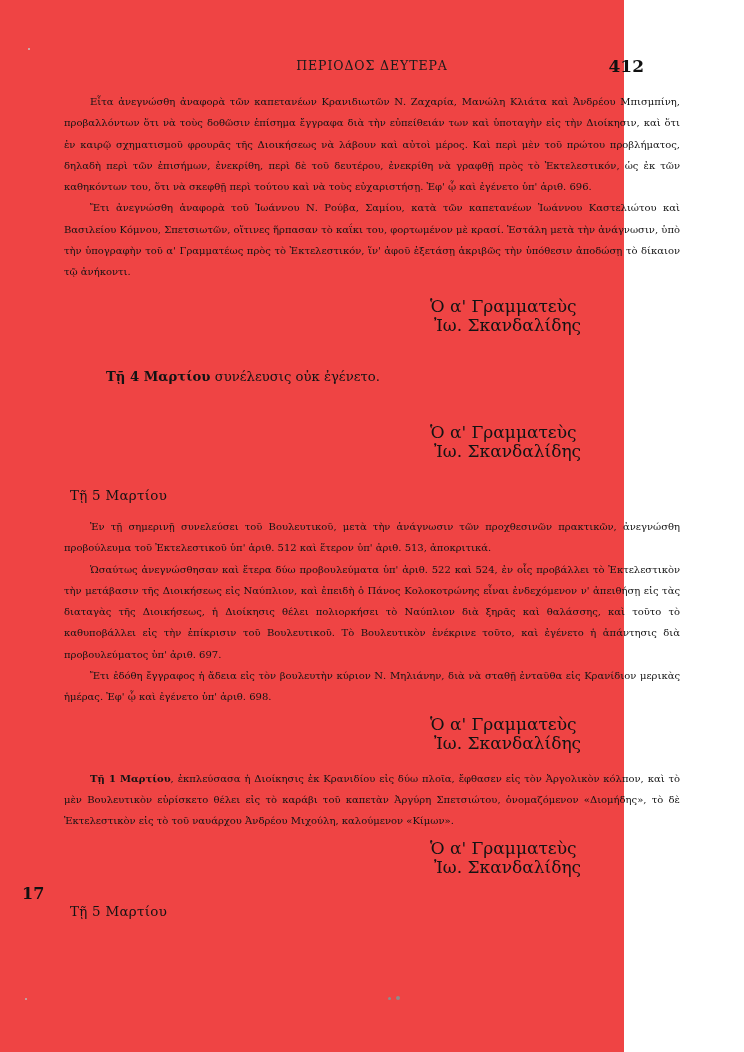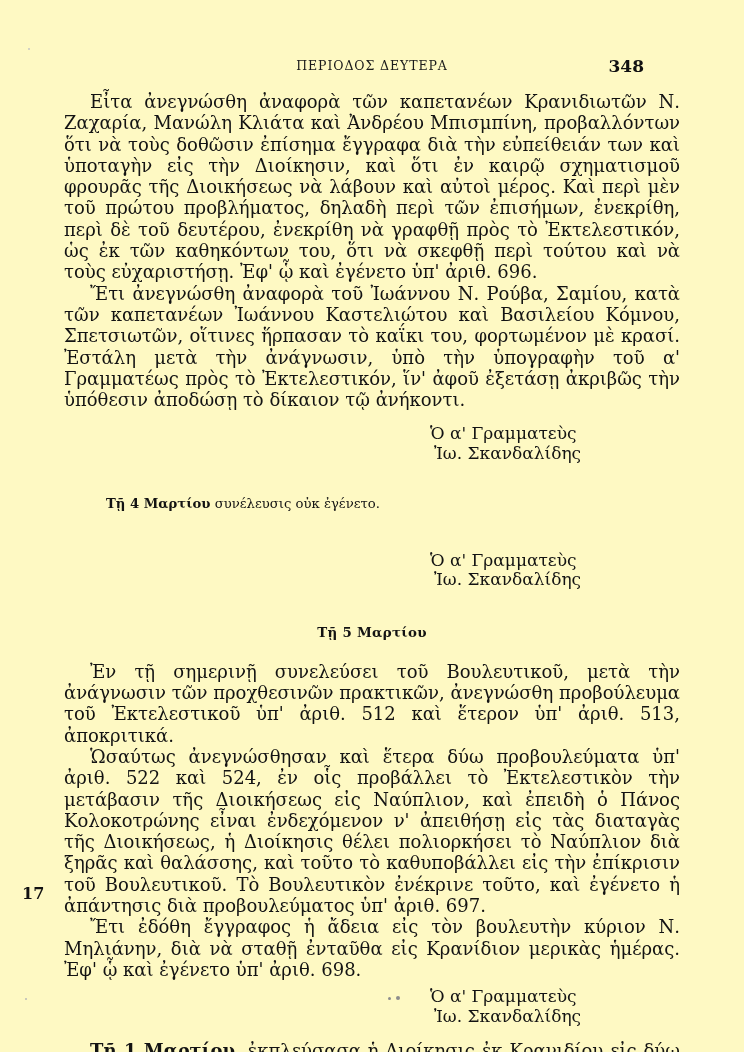--- a/index.html
+++ b/index.html
@@ -12,23 +12,23 @@
     height: 1052px;
     position: relative;
     font-family: "DejaVu Serif", "Liberation Serif", serif;
     color: #131313;
     overflow: hidden;
   }
 
   .page {
     position: absolute;
     top: 0; left: 0;
-    width: 744px;
+    width: 624px;
     height: 1052px;
-    background: #fef9c3;
+    background: #ef4444;
   }
 
   .content {
     position: absolute;
     left: 64px;
     top: 58px;
     width: 616px;
   }
 
   
@@ -51,38 +51,38 @@
     top: -2px;
     font-size: 17px;
     font-weight: bold;
     color: #111;
   }
 
   
   .para {
     text-align: justify;
     text-justify: inter-word;
-    font-size: 18px;
+    font-size: 10px;
     line-height: 21.3px;
     margin: 0;
     text-indent: 26px;
     hyphens: none;
   }
 
   .gap-s { height: 7px; }
   .gap-m { height: 14px; }
   .gap-l { height: 20px; }
 
   
   .date-heading {
-    text-align: center;
+    text-align: left;
     font-size: 13.4px;
-    font-weight: bold;
+    font-weight: normal;
     letter-spacing: 0.3px;
-    margin: 14px;
+    margin: 6px;
   }
 
   
   .signature {
     margin: 0;
     padding-left: 366px;
     font-size: 17px;
     line-height: 19.5px;
   }
   .signature .sig-line { display: block; white-space: nowrap; }
@@ -116,21 +116,21 @@
 </style>
 </head>
 <body>
 
 <div class="page">
 
   <div class="content">
 
     <div class="runhead">
       <div class="runhead-title">ΠΕΡΙΟΔΟΣ ΔΕΥΤΕΡΑ</div>
-      <div class="runhead-folio">348</div>
+      <div class="runhead-folio">412</div>
     </div>
 
     <div class="gap-s"></div>
 
     <p class="para">Εἶτα ἀνεγνώσθη ἀναφορὰ τῶν καπετανέων Κρανιδιωτῶν Ν. Ζαχαρία, Μανώλη Κλιάτα καὶ Ἀνδρέου Μπισμπίνη, προβαλλόντων ὅτι νὰ τοὺς δοθῶσιν ἐπίσημα ἔγγραφα διὰ τὴν εὐπείθειάν των καὶ ὑποταγὴν εἰς τὴν Διοίκησιν, καὶ ὅτι ἐν καιρῷ σχηματισμοῦ φρουρᾶς τῆς Διοικήσεως νὰ λάβουν καὶ αὐτοὶ μέρος. Καὶ περὶ μὲν τοῦ πρώτου προβλήματος, δηλαδὴ περὶ τῶν ἐπισήμων, ἐνεκρίθη, περὶ δὲ τοῦ δευτέρου, ἐνεκρίθη νὰ γραφθῇ πρὸς τὸ Ἐκτελεστικόν, ὡς ἐκ τῶν καθηκόντων του, ὅτι νὰ σκεφθῇ περὶ τούτου καὶ νὰ τοὺς εὐχαριστήσῃ. Ἐφ' ᾧ καὶ ἐγένετο ὑπ' ἀριθ. 696.</p>
 
     <p class="para">Ἔτι ἀνεγνώσθη ἀναφορὰ τοῦ Ἰωάννου Ν. Ρούβα, Σαμίου, κατὰ τῶν καπετανέων Ἰωάννου Καστελιώτου καὶ Βασιλείου Κόμνου, Σπετσιωτῶν, οἵτινες ἥρπασαν τὸ καΐκι του, φορτωμένον μὲ κρασί. Ἐστάλη μετὰ τὴν ἀνάγνωσιν, ὑπὸ τὴν ὑπογραφὴν τοῦ α' Γραμματέως πρὸς τὸ Ἐκτελεστικόν, ἵν' ἀφοῦ ἐξετάσῃ ἀκριβῶς τὴν ὑπόθεσιν ἀποδώσῃ τὸ δίκαιον τῷ ἀνήκοντι.</p>
 
     <div class="gap-m"></div>
 

